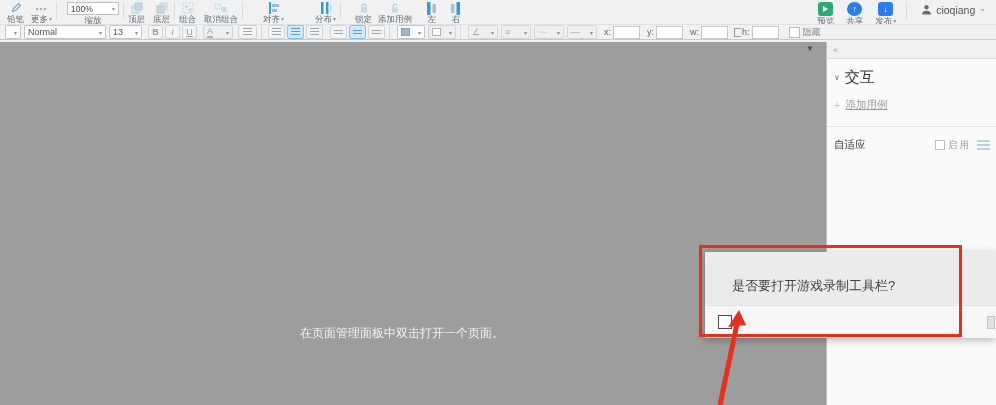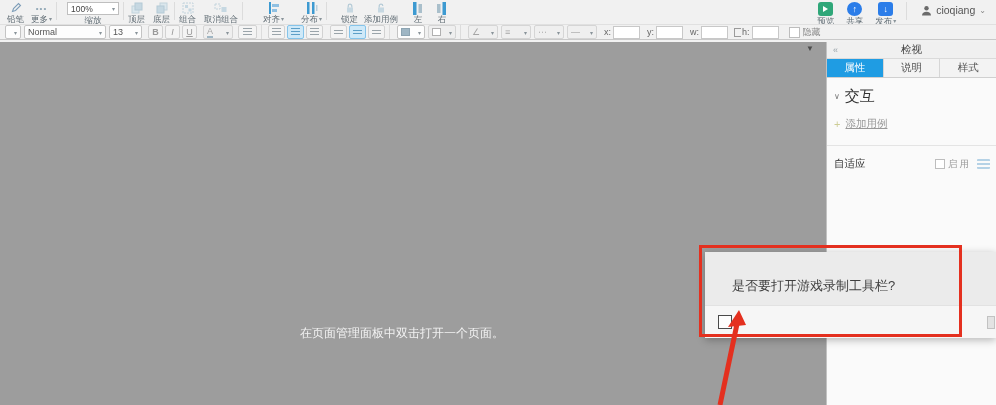--- a/index.html
+++ b/index.html
@@ -21,21 +21,21 @@
   .vsep { width: 1px; height: 18px; background: #dcdcdc; margin: 2px 4px 0 4px; }
   .zoom-dd {
     width: 52px; height: 13px; background: #fff; border: 1px solid #bfbfbf;
     font-size: 8.5px; color: #444; display: flex; align-items: center; padding: 0 3px; justify-content: space-between;
   }
   .dots { font-size: 8px; color: #8fa6b5; letter-spacing: 1px; }
   .play-btn { width: 15px; height: 14px; background: #2fa779; border-radius: 3px; position: relative; }
   .play-btn::after { content:""; position:absolute; left:5px; top:4px; border-left:5px solid #fff; border-top:3px solid transparent; border-bottom:3px solid transparent; }
   .share-btn { width: 15px; height: 14px; background: #2b7de9; border-radius: 50%; color:#fff; font-size:9px; text-align:center; line-height:13px; }
   .pub-btn { width: 15px; height: 14px; background: #2b7de9; border-radius: 3px; color:#fff; font-size:9px; text-align:center; line-height:13px; }
-  .user-box { display:flex; align-items:center; margin: 4px 10px 0 10px; }
+  .user-box { display:flex; align-items:flex-start; margin: 4px 10px 0 10px; }
   .user-name { font-size: 10.5px; color: #555; margin: 0 4px; }
   .chev { font-size: 8px; color: #888; }
   
   .row2 {
     position: absolute; top: 24px; left: 0; width: 996px; height: 16px;
     background: #f1f1f1; border-top: 1px solid #e0e0e0; border-bottom: 1px solid #c9c9c9;
     display: flex; align-items: center; padding-left: 2px;
   }
   .dd { height: 14px; background: #fdfdfd; border: 1px solid #c4c4c4; border-radius: 2px;
         display: flex; align-items: center; font-size: 9px; color: #555; padding: 0 3px; margin-left: 3px; }
@@ -175,21 +175,21 @@
           <rect x="1" y="0" width="2" height="12" fill="#3d9ad1"></rect>
           <rect x="4" y="2" width="7" height="3" fill="#8fc0e2"></rect>
           <rect x="4" y="7" width="5" height="3" fill="#8fc0e2"></rect>
         </svg>
     </span>
     <span class="t-label">
         <span>对齐</span>
         <span class="caret">▾</span>
       </span>
   </div>
-  <div class="t-item" style="margin-left:17px">
+  <div class="t-item" style="margin-left:31px">
     <span class="t-ico">
       <svg class="ic" width="12" height="12" viewBox="0 0 12 12">
           <rect x="1" y="0" width="2.5" height="12" fill="#3d9ad1"></rect>
           <rect x="6" y="0" width="2.5" height="12" fill="#3d9ad1"></rect>
           <rect x="10" y="3" width="1.5" height="6" fill="#b9cfdc"></rect>
         </svg>
     </span>
     <span class="t-label">
         <span>分布</span>
         <span class="caret">▾</span>
@@ -343,26 +343,20 @@
   <span class="hide-lb">隐藏</span>
 </div>
 
 <div class="canvas"></div>
 <div class="canvas-hint">在页面管理面板中双击打开一个页面。</div>
 <div class="canvas-chev">▼</div>
 
 <div class="panel">
   <div class="panel-head">
     <span class="collapse">«</span>
-    <span class="panel-title">检视</span>
-  </div>
-  <div class="tabs">
-    <span class="tab active">属性</span>
-    <span class="tab">说明</span>
-    <span class="tab">样式</span>
   </div>
   <div class="sec-row">
     <span class="sec-chev">∨</span>
     <span class="sec-label">交互</span>
   </div>
   <div class="addcase">
     <span class="plus">+</span>
     <span class="addcase-link">添加用例</span>
   </div>
   <div class="panel-div"></div>

